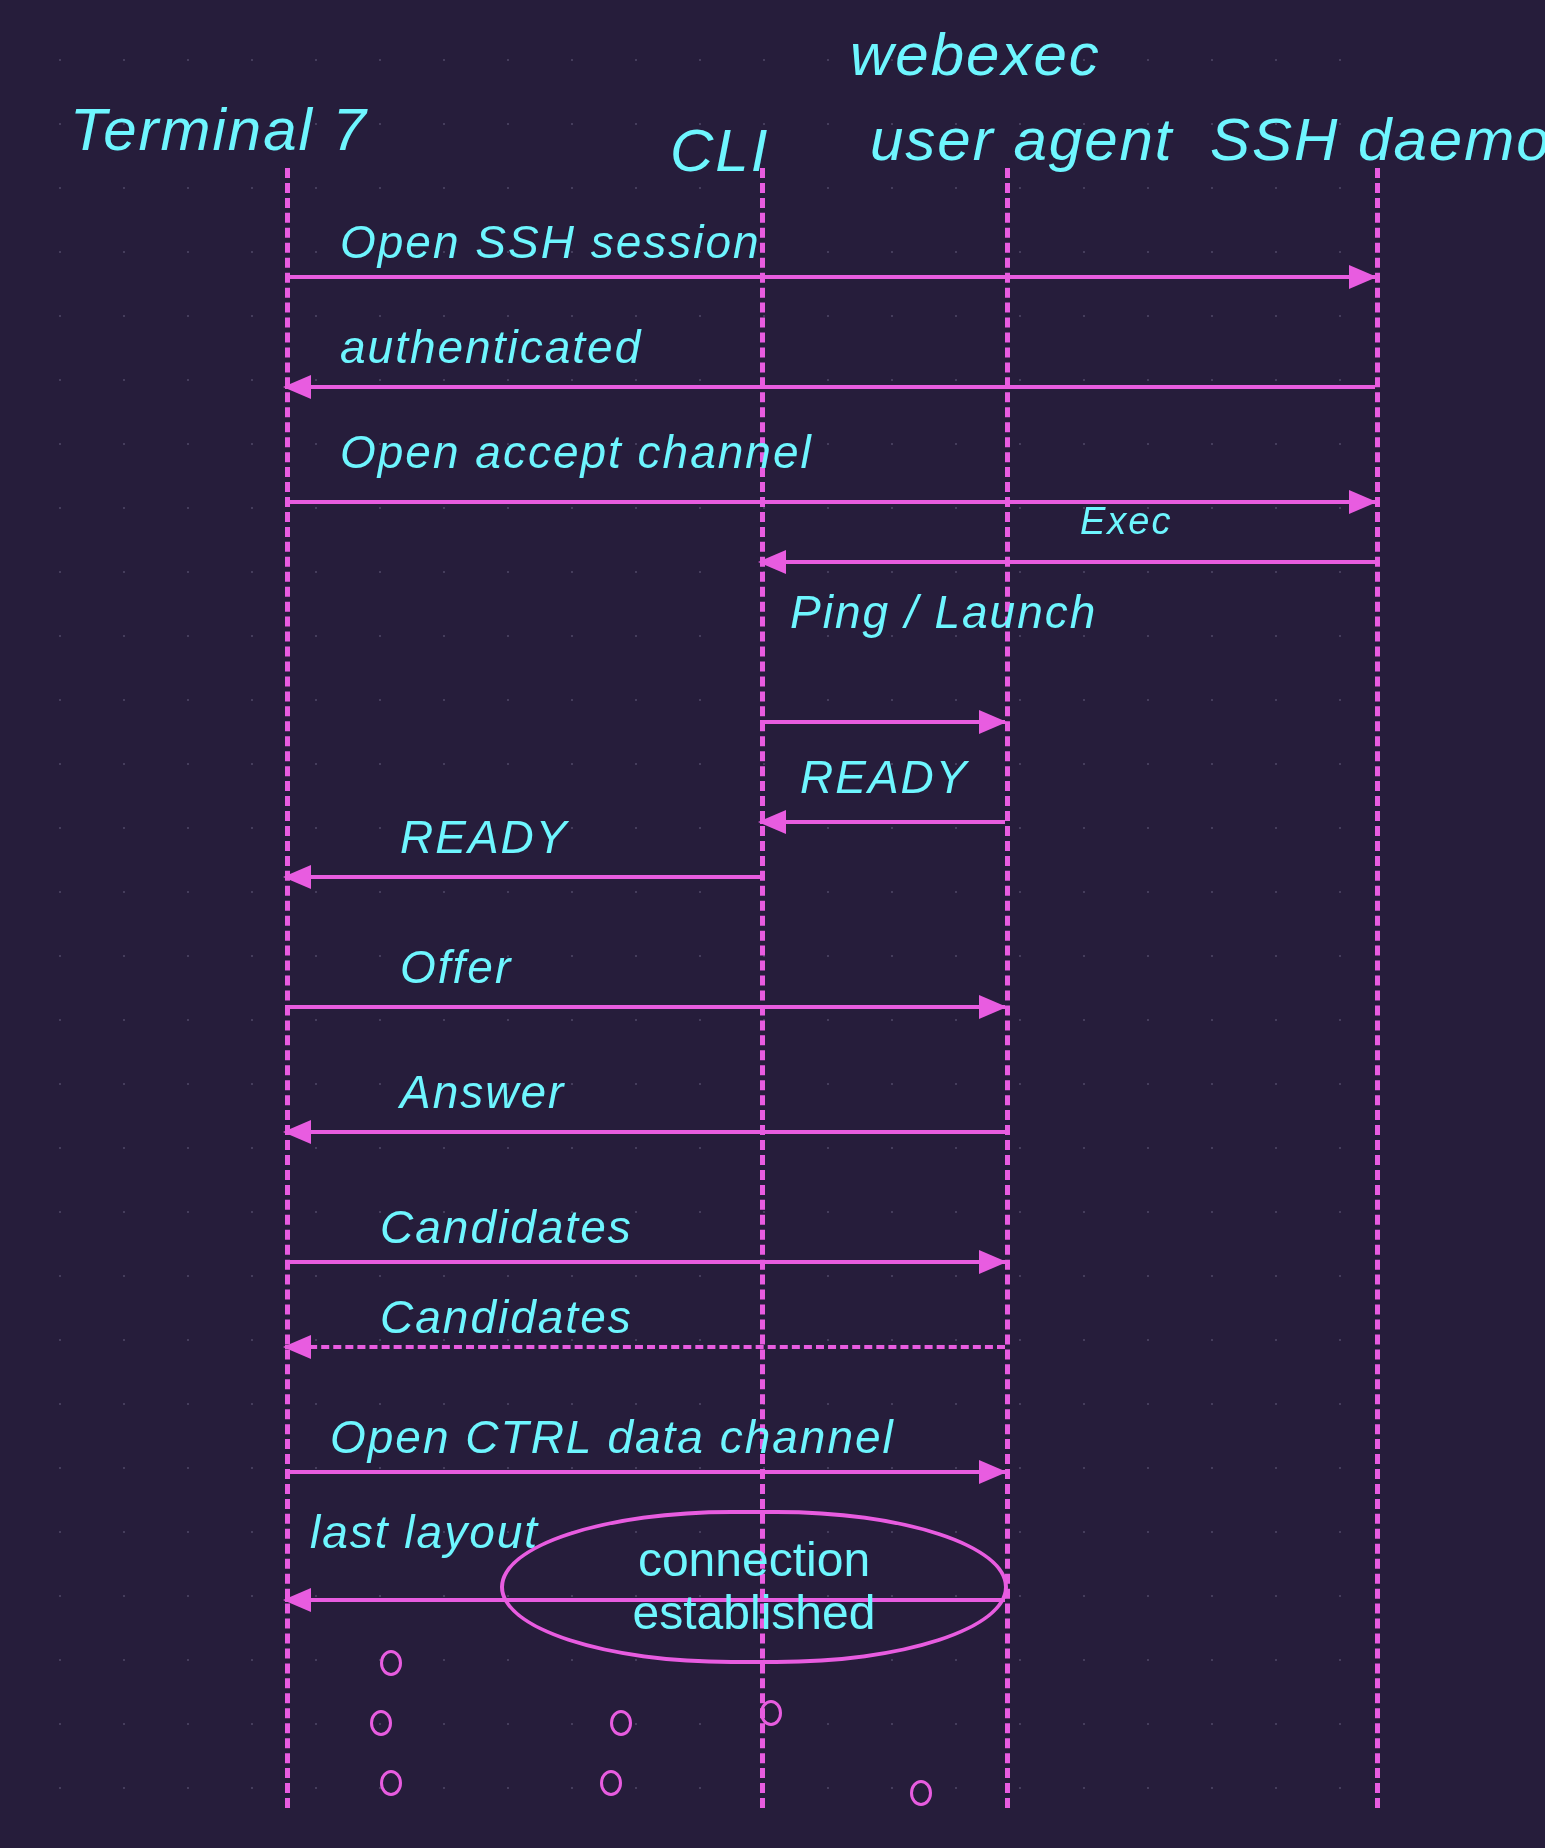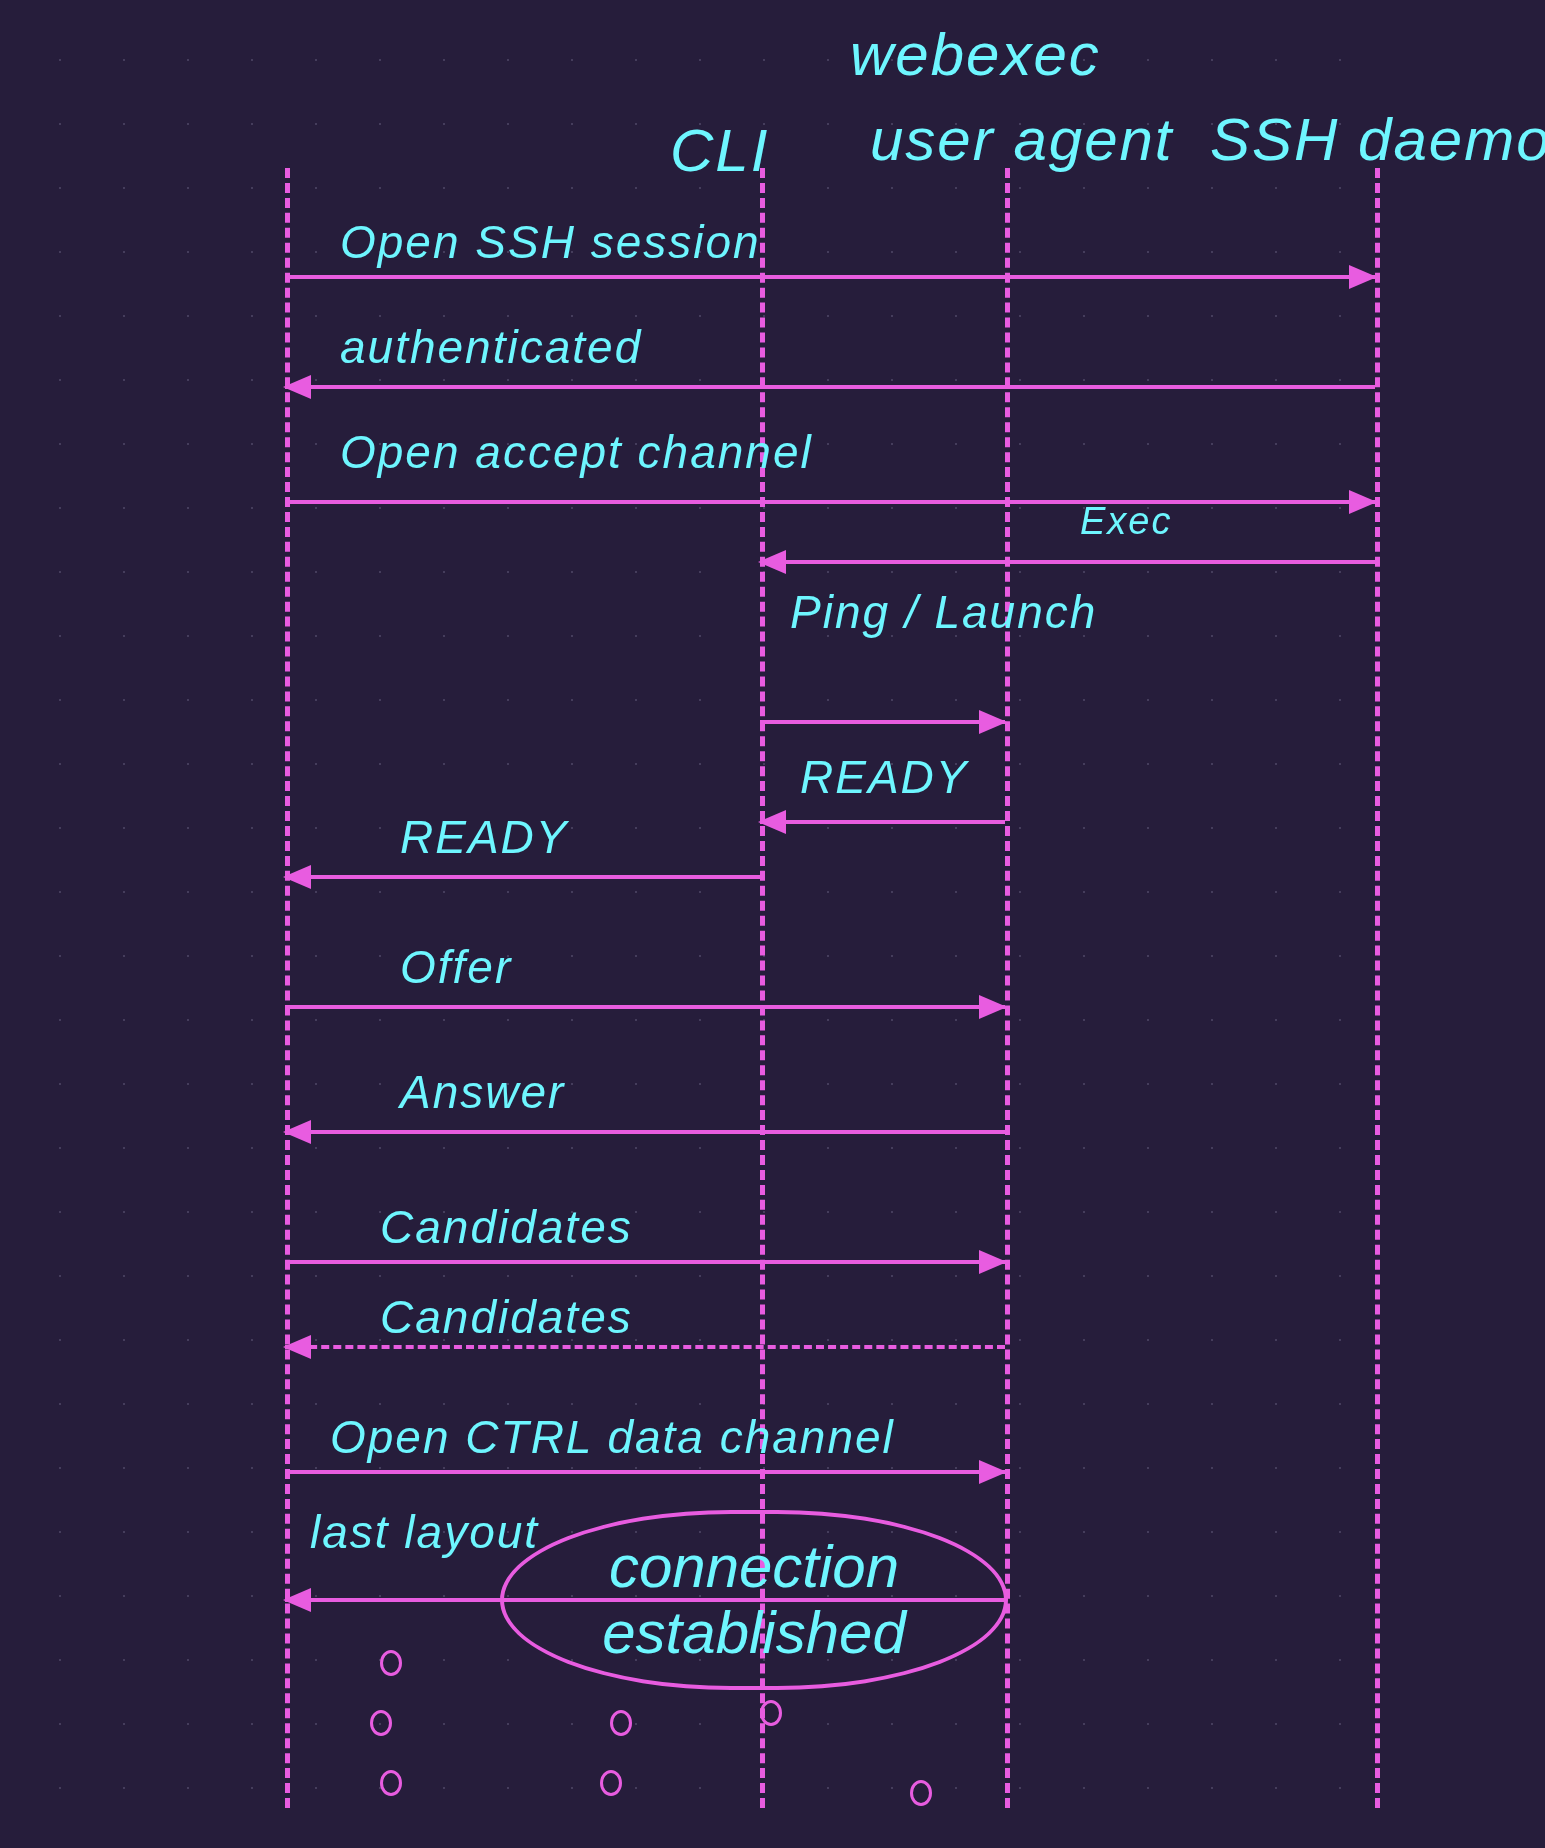--- a/index.html
+++ b/index.html
@@ -67,42 +67,42 @@
     left: -2px;
     border-top: 12px solid transparent;
     border-bottom: 12px solid transparent;
     border-right: 28px solid #e85ce0;
   }
   .bubble {
     position: absolute;
     border: 4px solid #e85ce0;
     border-radius: 50% / 55%;
     color: #6ef6ff;
-    font-size: 60px;
+    font-size: 48px;
     text-align: center;
     padding: 20px 40px;
-    font-style: italic;
     line-height: 1.1;
   }
   .o {
     position: absolute;
     width: 16px;
     height: 20px;
     border: 3px solid #e85ce0;
     border-radius: 50%;
   }
 </style>
 </head>
 <body>
 
 <div class="canvas">
   <div class="dots"></div>
 
   <div class="label header" style="left:850px; top:20px;">webexec</div>
 
+  <div class="label header" style="left:70px;  top:95px;">Terminal 7</div>
   <div class="label header" style="left:670px; top:105px;margin-top:11px;">CLI</div>
   <div class="label header" style="left:870px; top:105px;">user agent</div>
   <div class="label header" style="left:1210px;top:105px;">SSH daemon</div>
 
   <div class="lifeline" style="left:285px;"></div>
   <div class="lifeline" style="left:760px;"></div>
   <div class="lifeline" style="left:1005px;"></div>
   <div class="lifeline" style="left:1375px;"></div>
 
   <div id="arrows">

